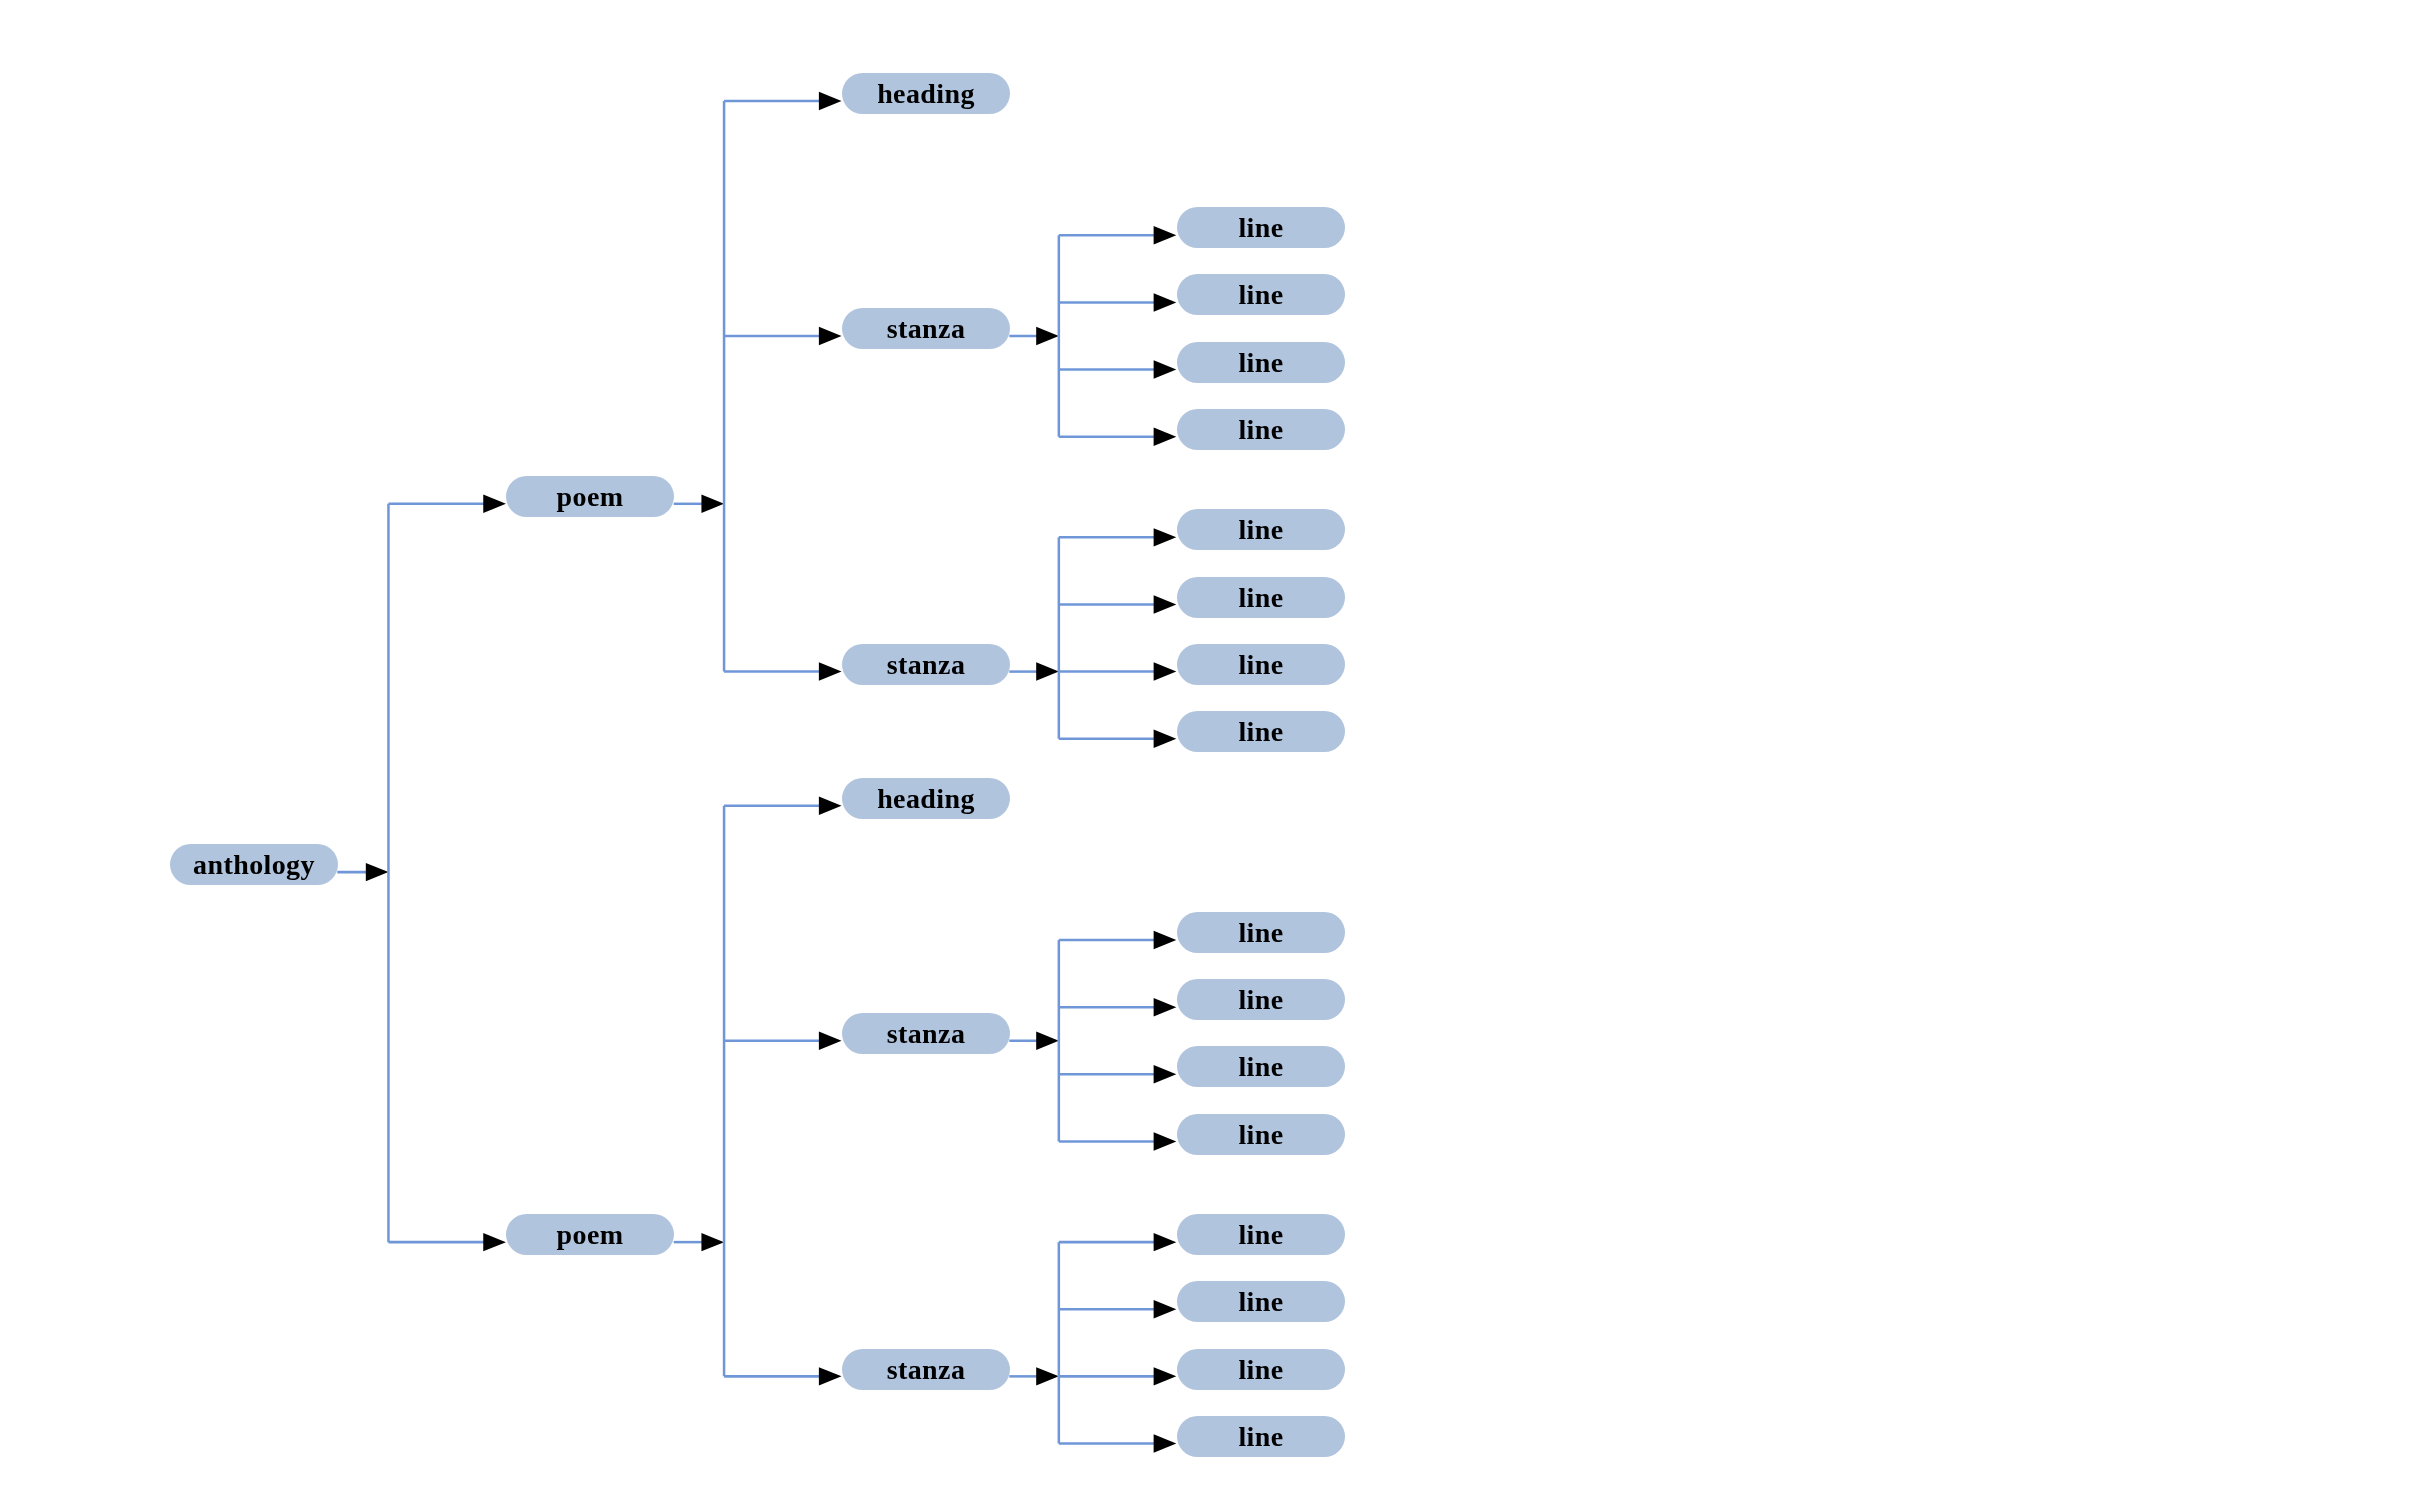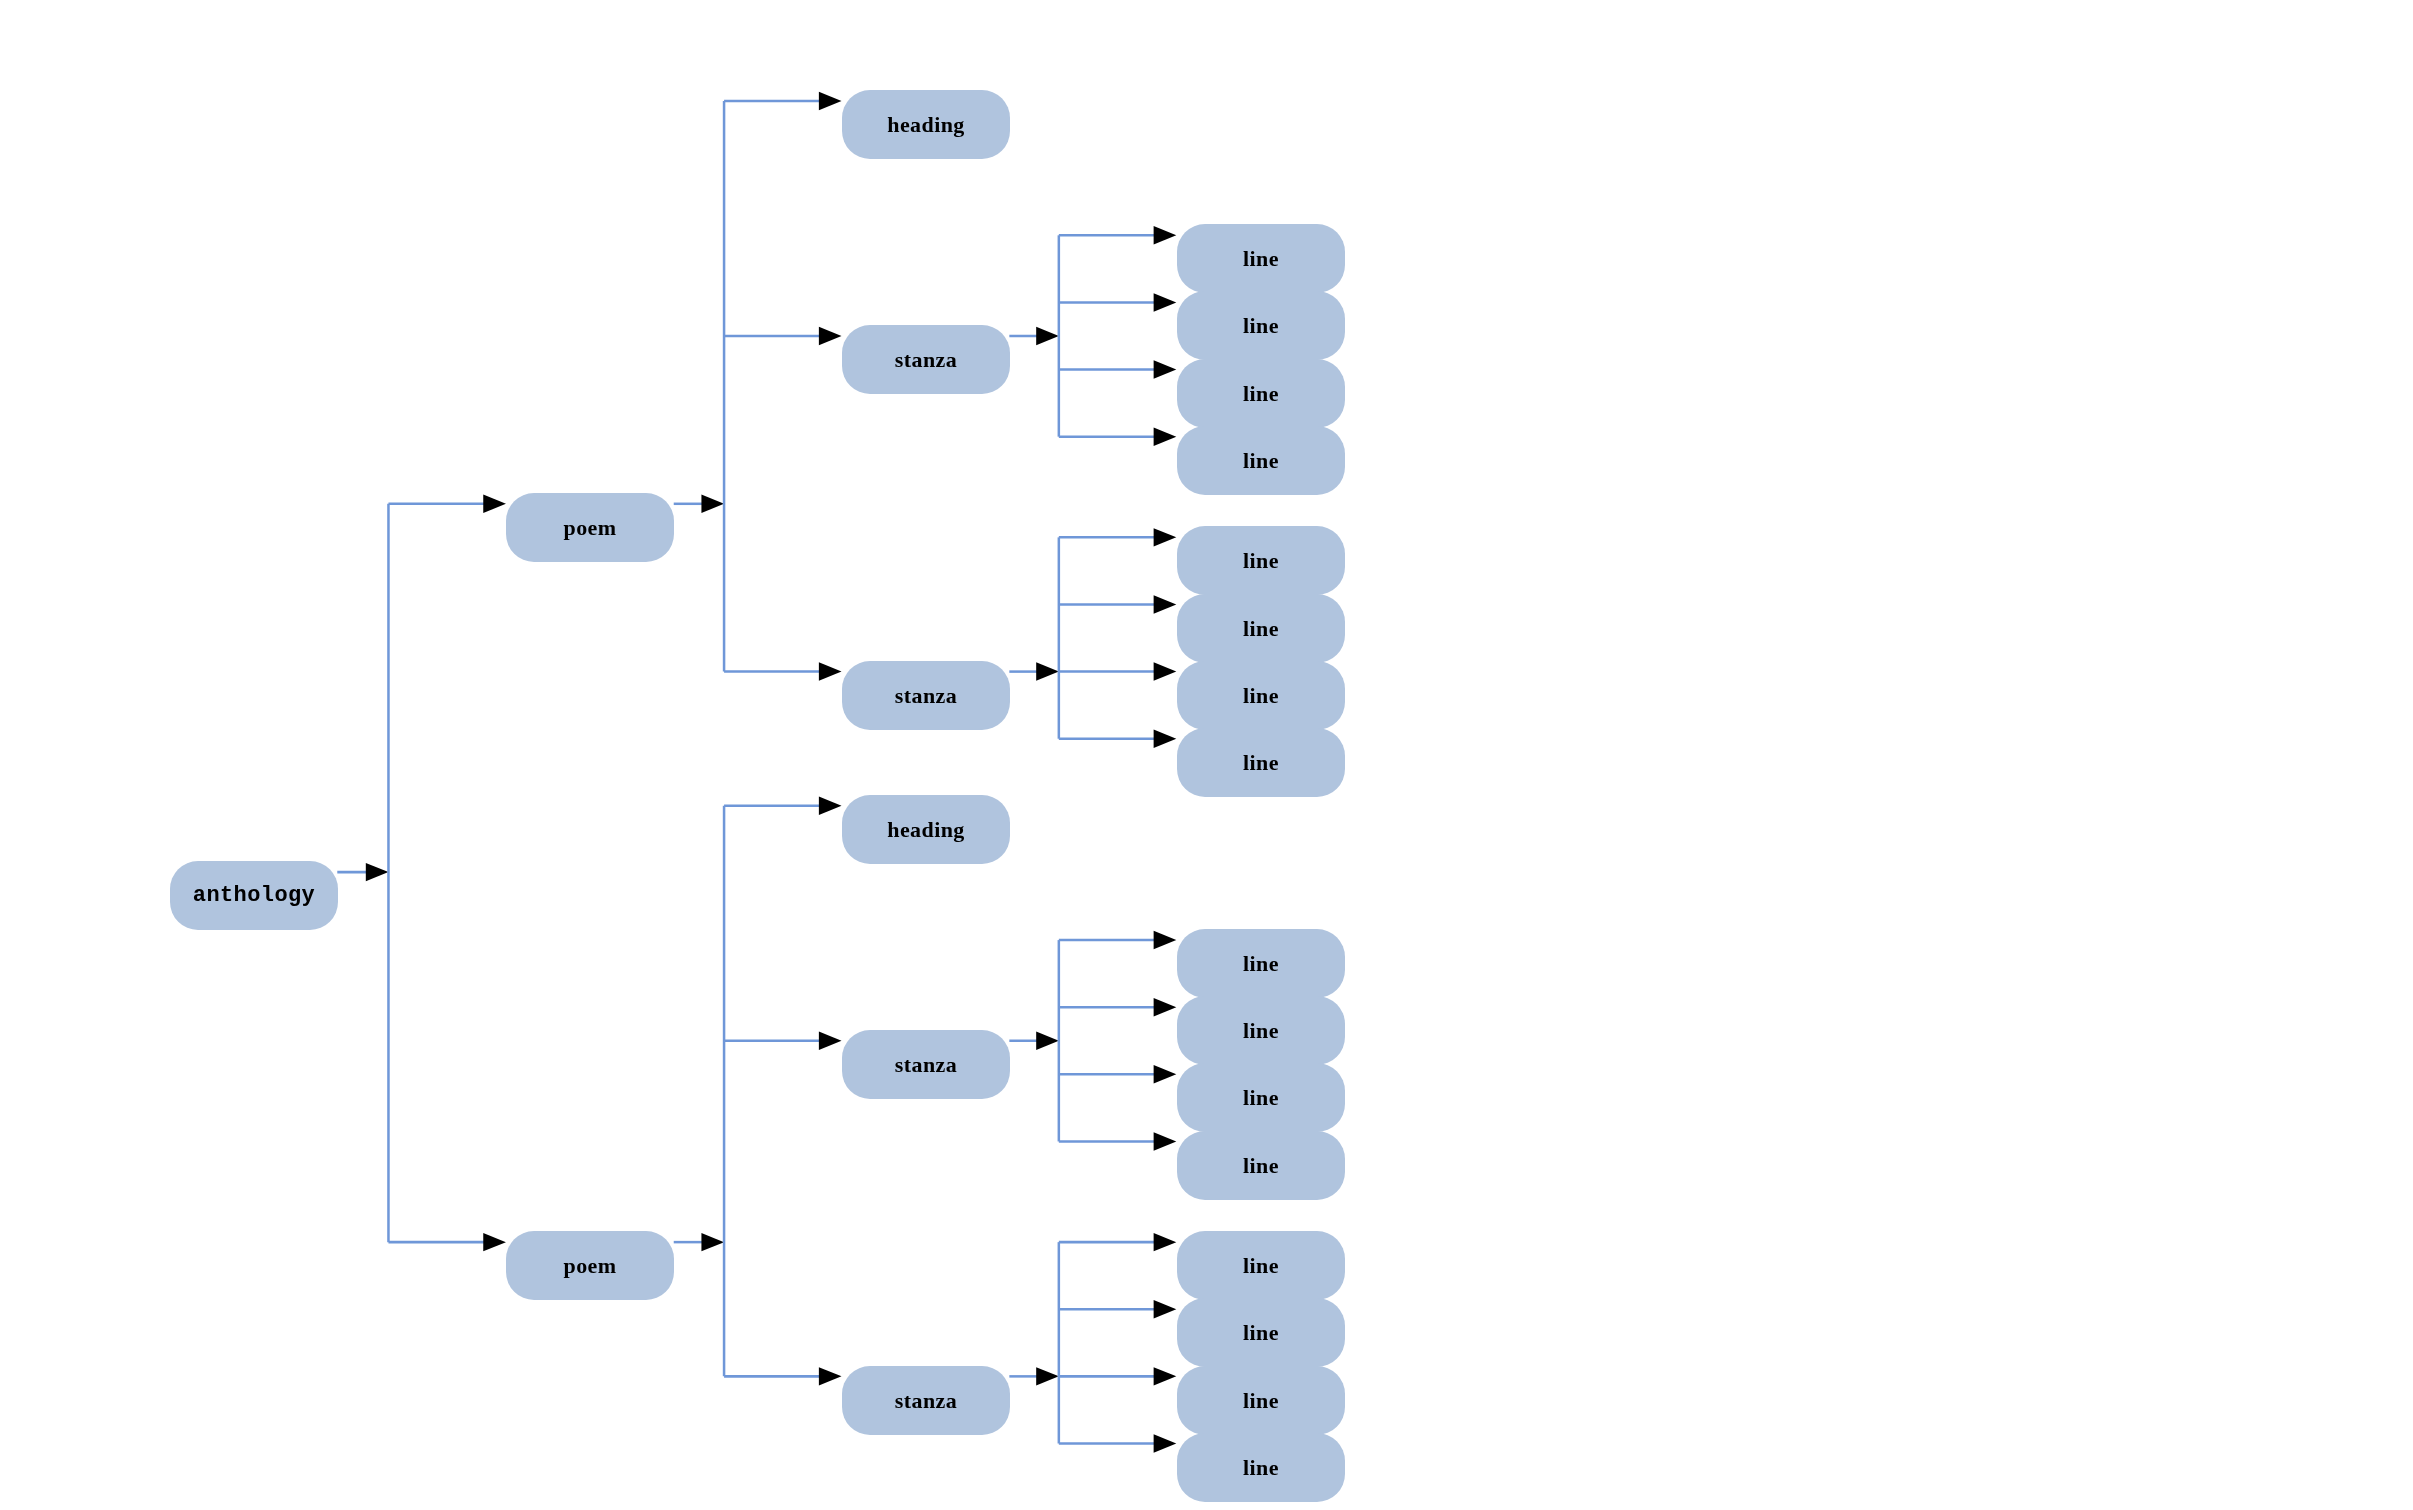--- a/index.html
+++ b/index.html
@@ -19,32 +19,31 @@
     position: absolute;
     left: 0;
     top: 0;
     width: 2413px;
     height: 1511px;
     display: block;
   }
   .pill {
     position: absolute;
     width: 168px;
-    height: 69px;
+    height: 41px;
     border-radius: 28px;
     background: #b0c4de;
     display: flex;
     align-items: center;
     justify-content: center;
     font-weight: bold;
-    font-size: 22px;
+    font-size: 28px;
     color: #000000;
     letter-spacing: 0.4px;
     box-sizing: border-box;
-    margin-top: 17px;
   }
 </style>
 </head>
 <body>
 
 <div id="canvas">
   <svg id="edge-layer" viewBox="0 0 2876 1800" xmlns="http://www.w3.org/2000/svg">
       <line x1="402" y1="1039" x2="440" y2="1039" stroke="#6f97d8" stroke-width="3"></line>
       <polygon points="463,1039 436,1028 436,1050" fill="#000000"></polygon>
       <line x1="463" y1="600" x2="463" y2="1480" stroke="#6f97d8" stroke-width="3"></line>
@@ -108,21 +107,21 @@
       <line x1="1262" y1="1480" x2="1262" y2="1720" stroke="#6f97d8" stroke-width="3"></line>
       <line x1="1262" y1="1480" x2="1379" y2="1480" stroke="#6f97d8" stroke-width="3"></line>
       <polygon points="1402,1480 1375,1469 1375,1491" fill="#000000"></polygon>
       <line x1="1262" y1="1560" x2="1379" y2="1560" stroke="#6f97d8" stroke-width="3"></line>
       <polygon points="1402,1560 1375,1549 1375,1571" fill="#000000"></polygon>
       <line x1="1262" y1="1640" x2="1379" y2="1640" stroke="#6f97d8" stroke-width="3"></line>
       <polygon points="1402,1640 1375,1629 1375,1651" fill="#000000"></polygon>
       <line x1="1262" y1="1720" x2="1379" y2="1720" stroke="#6f97d8" stroke-width="3"></line>
       <polygon points="1402,1720 1375,1709 1375,1731" fill="#000000"></polygon>
     </svg>
-<div class="pill" style="left: 170px; top: 844px; background: rgb(176, 196, 222); color: rgb(0, 0, 0); font-family: Liberation Mono, monospace;">anthology</div>
+<div class="pill" style="left: 170px; top: 844px; background: rgb(176, 196, 222); color: rgb(0, 0, 0);">anthology</div>
     <div class="pill" style="left: 506px; top: 476px; background: rgb(176, 196, 222); color: rgb(0, 0, 0);">poem</div>
     <div class="pill" style="left: 842px; top: 73px; background: rgb(176, 196, 222); color: rgb(0, 0, 0);">heading</div>
     <div class="pill" style="left: 842px; top: 308px; background: rgb(176, 196, 222); color: rgb(0, 0, 0);">stanza</div>
     <div class="pill" style="left: 1177px; top: 207px; background: rgb(176, 196, 222); color: rgb(0, 0, 0);">line</div>
     <div class="pill" style="left: 1177px; top: 274px; background: rgb(176, 196, 222); color: rgb(0, 0, 0);">line</div>
     <div class="pill" style="left: 1177px; top: 342px; background: rgb(176, 196, 222); color: rgb(0, 0, 0);">line</div>
     <div class="pill" style="left: 1177px; top: 409px; background: rgb(176, 196, 222); color: rgb(0, 0, 0);">line</div>
     <div class="pill" style="left: 842px; top: 644px; background: rgb(176, 196, 222); color: rgb(0, 0, 0);">stanza</div>
     <div class="pill" style="left: 1177px; top: 509px; background: rgb(176, 196, 222); color: rgb(0, 0, 0);">line</div>
     <div class="pill" style="left: 1177px; top: 577px; background: rgb(176, 196, 222); color: rgb(0, 0, 0);">line</div>

